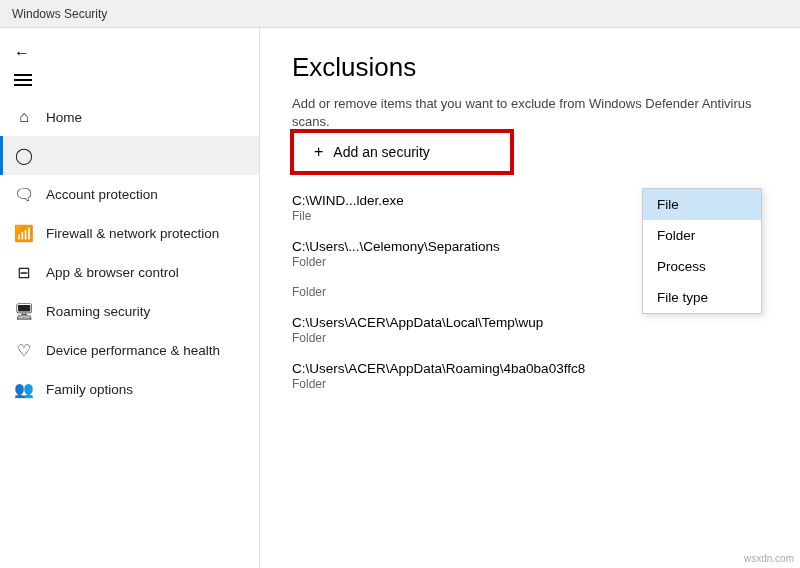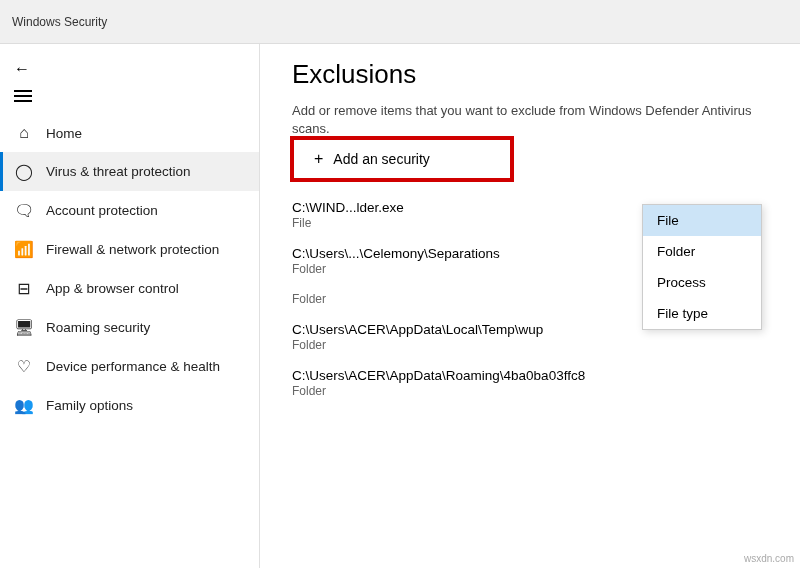--- a/index.html
+++ b/index.html
@@ -15,21 +15,21 @@
       flex-direction: column;
     }
     .title-bar {
       background: #f0f0f0;
       padding: 6px 12px;
       font-size: 12px;
       color: #333;
       display: flex;
       align-items: center;
       border-bottom: 1px solid #ddd;
-      height: 44px;
+      height: 28px;
     }
     .app-container {
       display: flex;
       flex: 1;
       overflow: hidden;
     }
     
     .sidebar {
       width: 260px;
       background: #fff;
@@ -86,21 +86,21 @@
     }
     .nav-icon {
       font-size: 16px;
       width: 20px;
       text-align: center;
       flex-shrink: 0;
     }
     
     .main-content {
       flex: 1;
-      padding: 15px 32px;
+      padding: 24px 32px;
       overflow-y: auto;
       position: relative;
     }
     .page-title {
       font-size: 26px;
       font-weight: 300;
       color: #000;
       margin-bottom: 12px;
     }
     .page-description {
@@ -197,21 +197,20 @@
         <span></span>
       </div>
     </div>
     <ul class="nav-items">
     <li class="nav-item">
           <span class="nav-icon">⌂</span>
     <span>Home</span>
         </li>
         <li class="nav-item active">
           <span class="nav-icon">◯</span>
-    <span>Virus &amp; threat protection</span>
         </li>
         <li class="nav-item">
           <span class="nav-icon">🗨</span>
     <span>Account protection</span>
         </li>
         <li class="nav-item">
           <span class="nav-icon">📶</span>
     <span>Firewall &amp; network protection</span>
         </li>
         <li class="nav-item">

